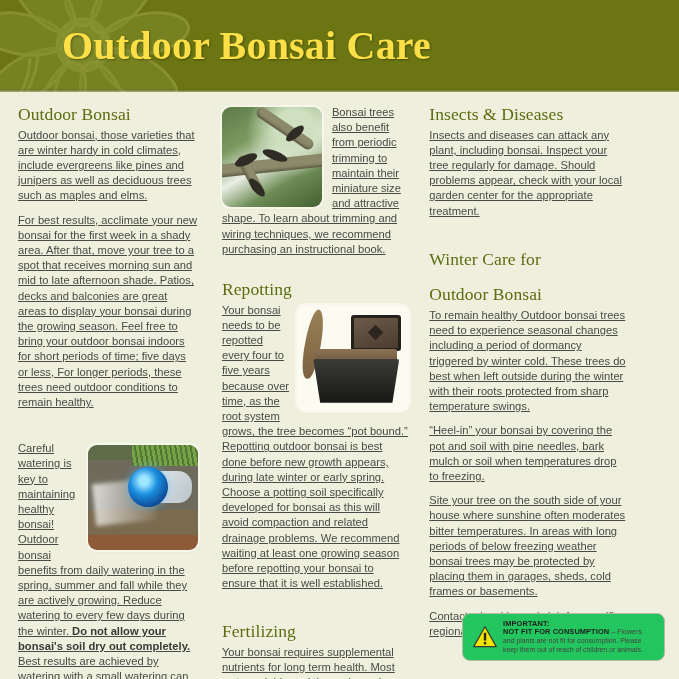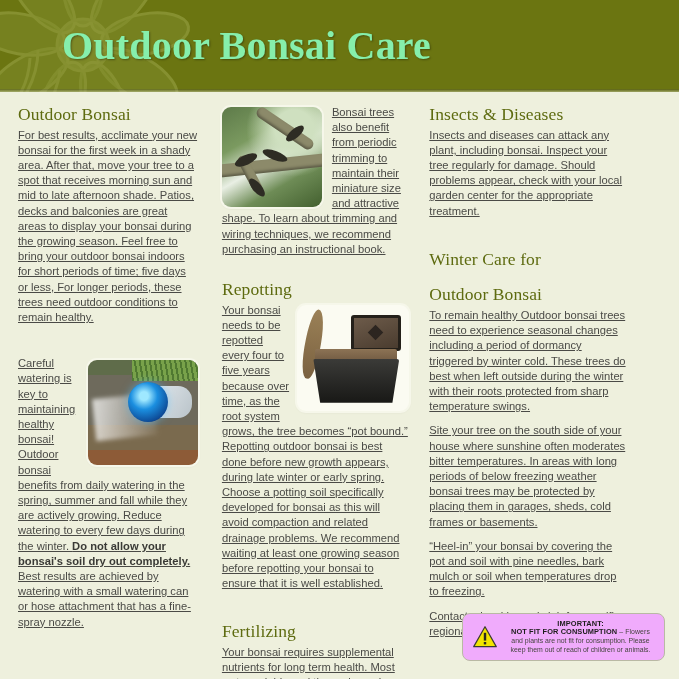--- a/index.html
+++ b/index.html
@@ -24,21 +24,21 @@
   }
   #header-flower {
     position: absolute;
     left: -32px; top: -70px;
     width: 230px; height: 230px;
     pointer-events: none;
   }
   #header-title {
     position: absolute;
     left: 62px; top: 22px;
-    color: #86efac;
+    color: #fde047;
     font-family: "Liberation Serif", serif;
     font-size: 40px;
     font-weight: bold;
     letter-spacing: 0.2px;
     text-shadow: 1px 1px 2px rgba(0,0,0,0.35);
     white-space: nowrap;
   }
   #header-rule {
     position: absolute;
     left: 0; bottom: 0;
@@ -175,27 +175,26 @@
     background: linear-gradient(to bottom, #9b8157, #7a6140);
     border-radius: 40% 60% 35% 55%;
     transform: rotate(6deg) skewX(-6deg);
   }
 
   
   #warning-box {
     position: absolute;
     left: 462px; top: 613px;
     width: 203px; height: 48px;
-    background: #f0abfc;
+    background: #22c55e;
     border: 1px solid #b9b9a4;
     border-radius: 8px;
     display: flex;
     align-items: center;
     padding: 4px 6px;
-    text-align: center;
   }
   #warning-icon { flex: 0 0 26px; margin: 0 5px 0 3px; }
   #warning-text { flex: 1 1 auto; line-height: 8.6px; }
   .warn-l1 { font-size: 7.4px; font-weight: bold; color: #1d1d1b; letter-spacing: 0.15px; }
   .warn-l2 { font-size: 7.4px; font-weight: bold; color: #1d1d1b; letter-spacing: 0.1px; }
   .warn-l2 span.norm { font-weight: normal; font-size: 6.9px; color: #45443f; }
   .warn-rest { font-size: 6.9px; font-weight: normal; color: #45443f; }
 </style>
 </head>
 <body>
@@ -223,20 +222,21 @@
       </g>
     </svg>
     <div id="header-title">Outdoor Bonsai Care</div>
     <div id="header-rule"></div>
   </div>
 
   <div id="cols">
 
     <div class="col" id="col-left">
       <h2 class="sec">Outdoor Bonsai</h2>
+      <p class="body">Outdoor bonsai, those varieties that are winter hardy in cold climates, include evergreens like pines and junipers as well as deciduous trees such as maples and elms.</p>
       <p class="body">For best results, acclimate your new bonsai for the first week in a shady area. After that, move your tree to a spot that receives morning sun and mid to late afternoon shade. Patios, decks and balconies are great areas to display your bonsai during the growing season. Feel free to bring your outdoor bonsai indoors for short periods of time; five days or less, For longer periods, these trees need outdoor conditions to remain healthy.</p>
 
       <div class="spacer-lg"></div>
 
       <div class="photo photo-hose">
         <div class="grass"></div>
         <div class="spray"></div>
         <div class="nozzle"></div>
         <div class="bulb"></div>
       </div>
@@ -278,22 +278,22 @@
 
     <div class="col" id="col-right">
       <h2 class="sec">Insects &amp; Diseases</h2>
       <p class="body">Insects and diseases can attack any plant, including bonsai. Inspect your tree regularly for damage. Should problems appear, check with your local garden center for the appropriate treatment.</p>
 
       <div class="spacer-lg"></div>
 
       <h2 class="sec tight">Winter Care for</h2>
       <h2 class="sec">Outdoor Bonsai</h2>
       <p class="body">To remain healthy Outdoor bonsai trees need to experience seasonal changes including a period of dormancy triggered by winter cold. These trees do best when left outside during the winter with their roots protected from sharp temperature swings.</p>
+      <p class="body">“Heel-in” your bonsai by covering the pot and soil with pine needles, bark mulch or soil when temperatures drop to freezing.</p>
       <p class="body">Site your tree on the south side of your house where sunshine often moderates bitter temperatures. In areas with long periods of below freezing weather bonsai trees may be protected by placing them in garages, sheds, cold frames or basements.</p>
-      <p class="body">“Heel-in” your bonsai by covering the pot and soil with pine needles, bark mulch or soil when temperatures drop to freezing.</p>
       <p class="body">Contact a local bonsai club for specific regional advice.</p>
     </div>
   </div>
 
   <div id="warning-box">
     <svg id="warning-icon" viewBox="0 0 30 27">
       <polygon points="15,2 28,25 2,25" fill="#f2e500" stroke="#3a3a30" stroke-width="1.4" stroke-linejoin="round"></polygon>
       <rect x="13.6" y="9" width="2.8" height="9" fill="#2a2a22"></rect>
       <rect x="13.6" y="19.6" width="2.8" height="2.8" fill="#2a2a22"></rect>
     </svg>

